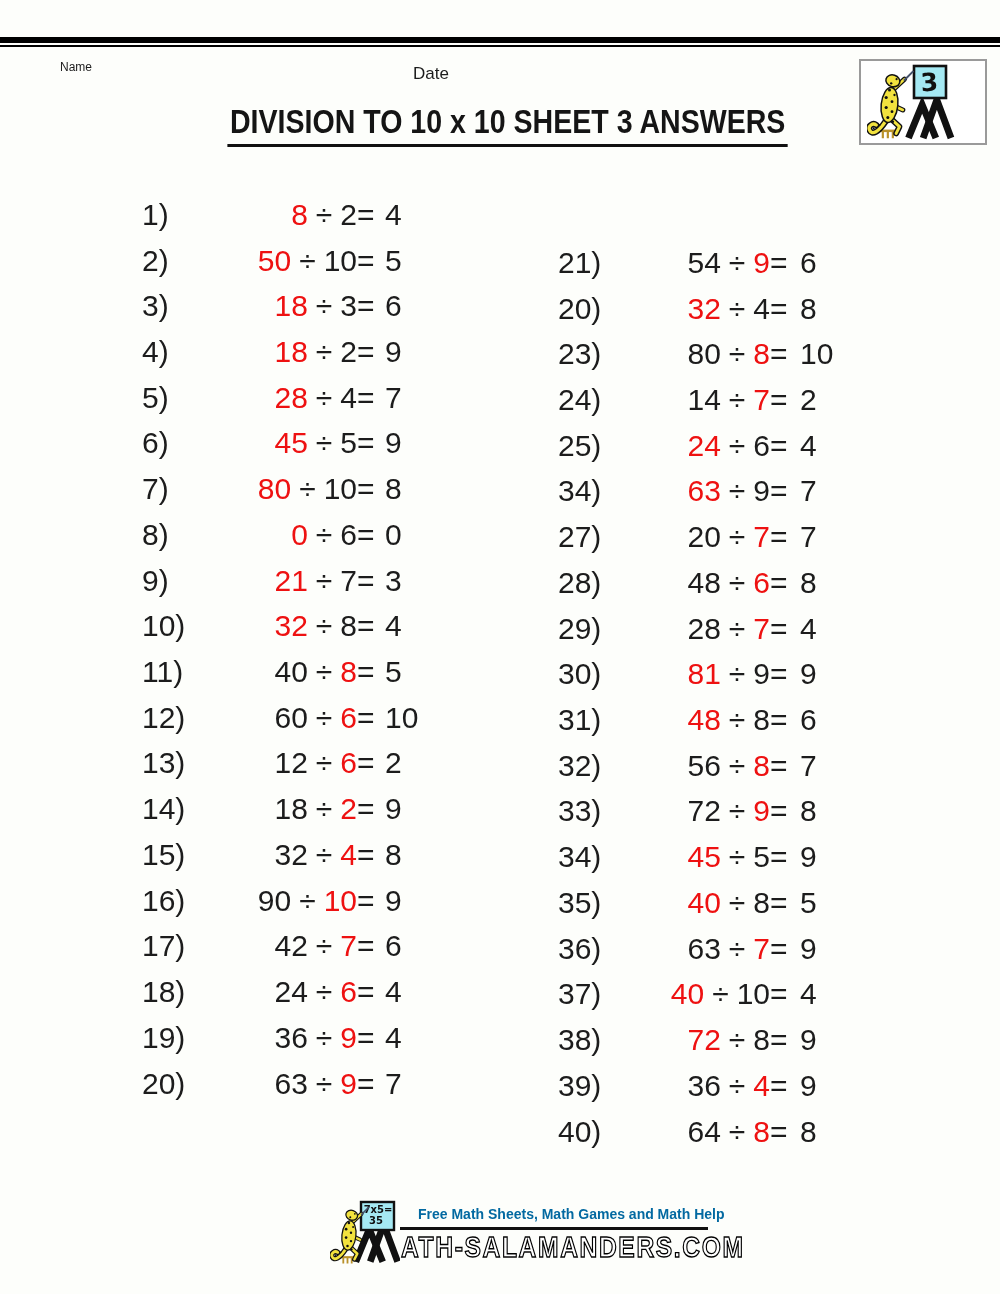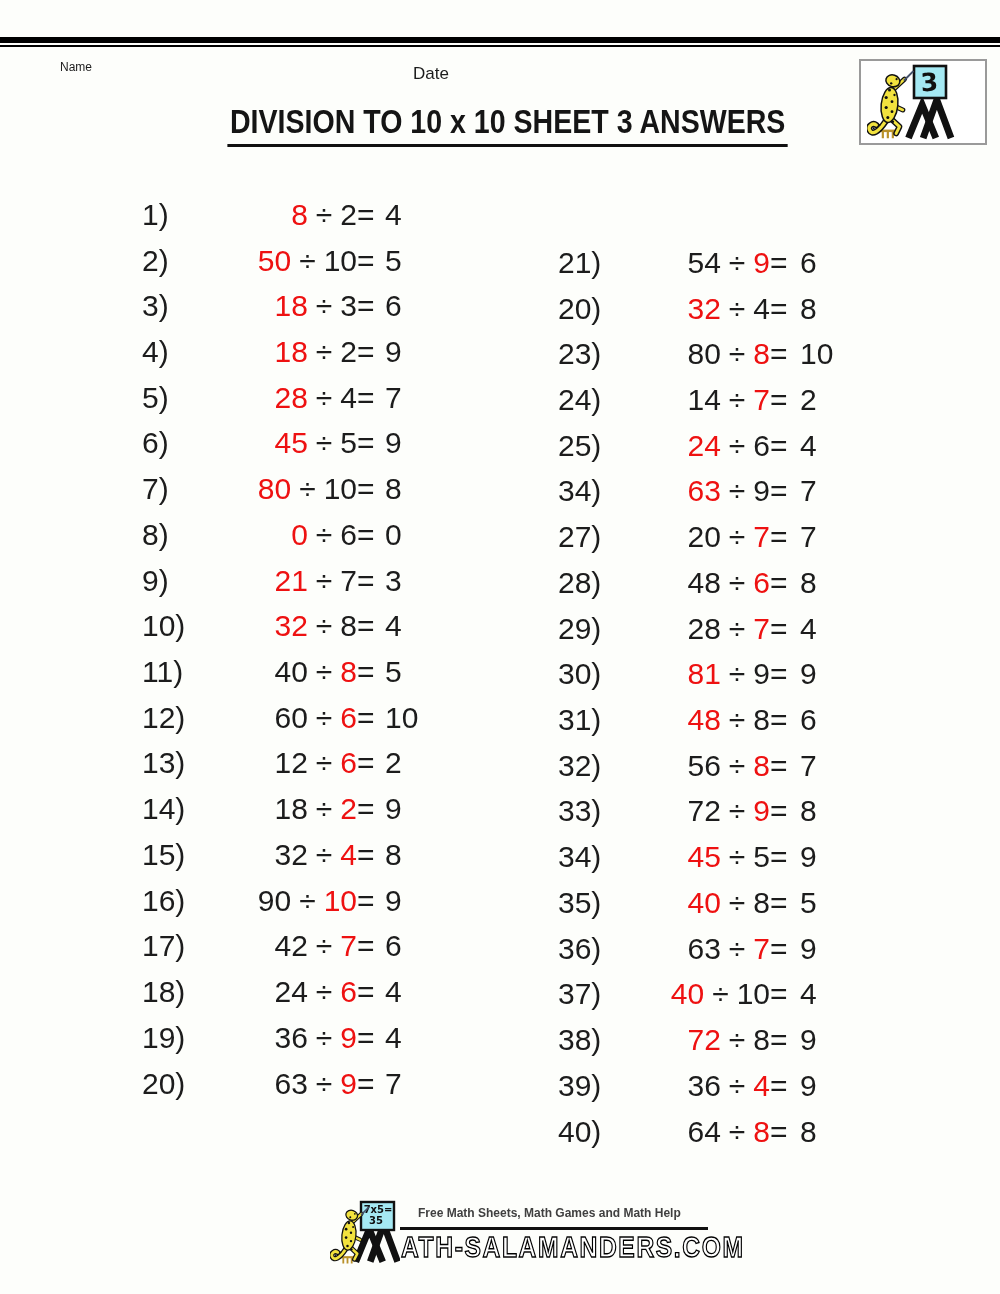--- a/index.html
+++ b/index.html
@@ -40,21 +40,21 @@
   .pnum{white-space:nowrap;}
   .expr{white-space:nowrap;text-align:right;}
   .opsign{margin:0 8px;}
   .red{color:#ee1111;}
 
   
   .footer{position:absolute;left:330px;top:1200px;width:390px;height:75px;}
   .footer-graphic{position:absolute;left:0;top:0;width:76px;height:66px;}
   .footer-tagline{
     position:absolute;left:88px;top:6px;width:262px;text-align:right;
-    font-size:12px;font-weight:700;color:#404040;white-space:nowrap;
+    font-size:14px;font-weight:700;color:#0369a1;white-space:nowrap;
   }
   .footer-rule{position:absolute;left:70px;top:27px;width:308px;height:3px;background:#111;}
   .site-name{
     position:absolute;left:71px;top:30px;font-size:30px;font-weight:700;
     letter-spacing:2px;color:#fff;-webkit-text-stroke:1.4px #000;
     transform:scaleX(0.82);transform-origin:left center;white-space:nowrap;
   }
 </style>
 </head>
 <body>

